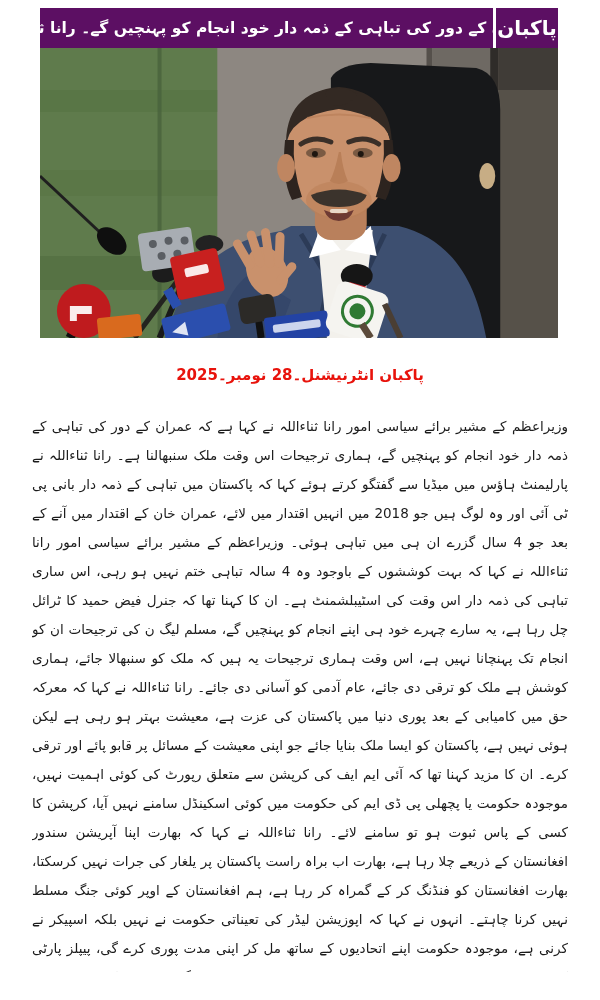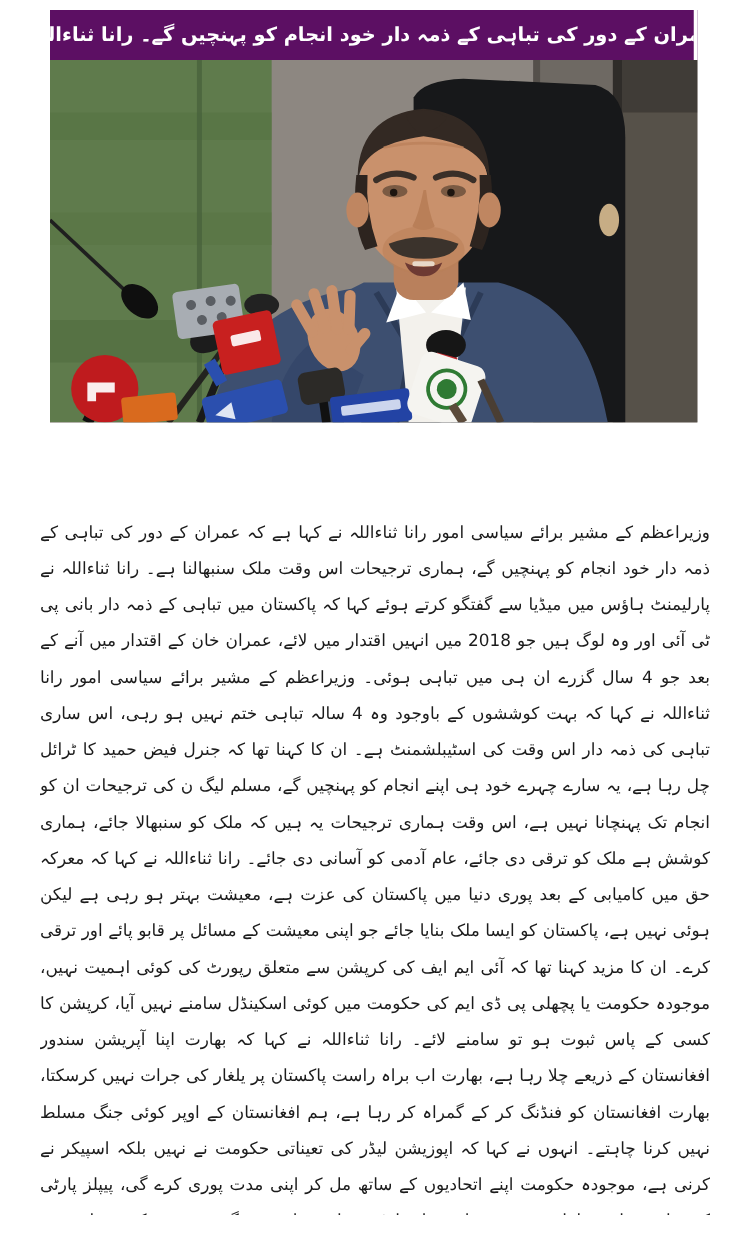--- a/index.html
+++ b/index.html
@@ -47,20 +47,21 @@
     color:var(--body-text);font-size:13.5px;line-height:29px;
     overflow:hidden;
   }
 </style>
 </head>
 <body>
 
 <div class="page">
 
   <header class="topbar">
+    <div class="brand-logo">پاکبان</div>
     <div class="topbar-sep"></div>
     <div class="headline">عمران کے دور کی تباہی کے ذمہ دار خود انجام کو پہنچیں گے۔ رانا ثناءاللہ</div>
   </header>
 
   <figure class="photo">
     <svg viewBox="0 0 520 290" preserveAspectRatio="none" aria-hidden="true">
 
       <rect width="520" height="290" fill="#8d8781"></rect>
       <rect x="388" width="6" height="290" fill="#55504b"></rect>
       <rect x="394" width="126" height="290" fill="#6e6963"></rect>
@@ -162,16 +163,17 @@
           <rect x="292" y="238" width="54" height="52" rx="9" fill="#f5f4f0"></rect>
           <circle cx="319" cy="263" r="15" fill="none" stroke="#2f7a33" stroke-width="3"></circle>
           <circle cx="319" cy="263" r="8" fill="#2f7a33"></circle>
         </g>
         <line x1="332" y1="290" x2="323" y2="276" stroke="#5b4a3a" stroke-width="7"></line>
         <line x1="362" y1="290" x2="346" y2="256" stroke="#4a3e33" stroke-width="6"></line>
       </g>
     </svg>
   </figure>
 
+  <p class="dateline">پاکبان انٹرنیشنل۔28 نومبر۔2025</p>
 
   <article class="article-body">وزیراعظم کے مشیر برائے سیاسی امور رانا ثناءاللہ نے کہا ہے کہ عمران کے دور کی تباہی کے ذمہ دار خود انجام کو پہنچیں گے، ہماری ترجیحات اس وقت ملک سنبھالنا ہے۔ رانا ثناءاللہ نے پارلیمنٹ ہاؤس میں میڈیا سے گفتگو کرتے ہوئے کہا کہ پاکستان میں تباہی کے ذمہ دار بانی پی ٹی آئی اور وہ لوگ ہیں جو 2018 میں انہیں اقتدار میں لائے، عمران خان کے اقتدار میں آنے کے بعد جو 4 سال گزرے ان ہی میں تباہی ہوئی۔ وزیراعظم کے مشیر برائے سیاسی امور رانا ثناءاللہ نے کہا کہ بہت کوششوں کے باوجود وہ 4 سالہ تباہی ختم نہیں ہو رہی، اس ساری تباہی کی ذمہ دار اس وقت کی اسٹیبلشمنٹ ہے۔ ان کا کہنا تھا کہ جنرل فیض حمید کا ٹرائل چل رہا ہے، یہ سارے چہرے خود ہی اپنے انجام کو پہنچیں گے، مسلم لیگ ن کی ترجیحات ان کو انجام تک پہنچانا نہیں ہے، اس وقت ہماری ترجیحات یہ ہیں کہ ملک کو سنبھالا جائے، ہماری کوشش ہے ملک کو ترقی دی جائے، عام آدمی کو آسانی دی جائے۔ رانا ثناءاللہ نے کہا کہ معرکہ حق میں کامیابی کے بعد پوری دنیا میں پاکستان کی عزت ہے، معیشت بہتر ہو رہی ہے لیکن ہوئی نہیں ہے، پاکستان کو ایسا ملک بنایا جائے جو اپنی معیشت کے مسائل پر قابو پائے اور ترقی کرے۔ ان کا مزید کہنا تھا کہ آئی ایم ایف کی کرپشن سے متعلق رپورٹ کی کوئی اہمیت نہیں، موجودہ حکومت یا پچھلی پی ڈی ایم کی حکومت میں کوئی اسکینڈل سامنے نہیں آیا، کرپشن کا کسی کے پاس ثبوت ہو تو سامنے لائے۔ رانا ثناءاللہ نے کہا کہ بھارت اپنا آپریشن سندور افغانستان کے ذریعے چلا رہا ہے، بھارت اب براہ راست پاکستان پر یلغار کی جرات نہیں کرسکتا، بھارت افغانستان کو فنڈنگ کر کے گمراہ کر رہا ہے، ہم افغانستان کے اوپر کوئی جنگ مسلط نہیں کرنا چاہتے۔ انہوں نے کہا کہ اپوزیشن لیڈر کی تعیناتی حکومت نے نہیں بلکہ اسپیکر نے کرنی ہے، موجودہ حکومت اپنے اتحادیوں کے ساتھ مل کر اپنی مدت پوری کرے گی، پیپلز پارٹی کے ساتھ ہمارے تعلقات بہتر ہیں اور پیپلز پارٹی ہمارے ساتھ ہے، گورنر سندھ کی تعیناتی سے متعلق ہماری مشاورت ہوئی ہے، پیپلز پارٹی کے تحفظات دور کر رہے ہیں۔ رانا ثناءاللہ نے کہا کہ بھارتی میڈیا بانی پی ٹی آئی سے متعلق بے بنیاد خبریں چلا رہا ہے، عمران خان بالکل صحت مند ہیں، ایکسرسائز بھی کر رہے ہیں، جیل میں بانی پی ٹی آئی کو مکمل سہولیات دی جا رہی ہیں، ہمیں اس پر کوئی اعتراض نہیں۔ ان کا کہنا تھا کہ جیل میں بیٹھ کر اگر کوئی قیدی اسلام آباد پر چڑھائی کے منصوبے بنائے تو ملاقاتیں کیسے کروائیں، اس کی دو تین مثالیں پہلے بھی موجود ہیں، اسلام آباد پر دھاوا بولا گیا، کون سا قانون اس بات کی اجازت دیتا ہے کہ جیل میں بیٹھ کر ملک کے خلاف تحریک چلائی جائے، بانی پی ٹی آئی کو کسی اور جیل میں منتقل کرنے کی کوئی تجویز نہیں۔</article>
 
 </div>
 
 </body></html>

